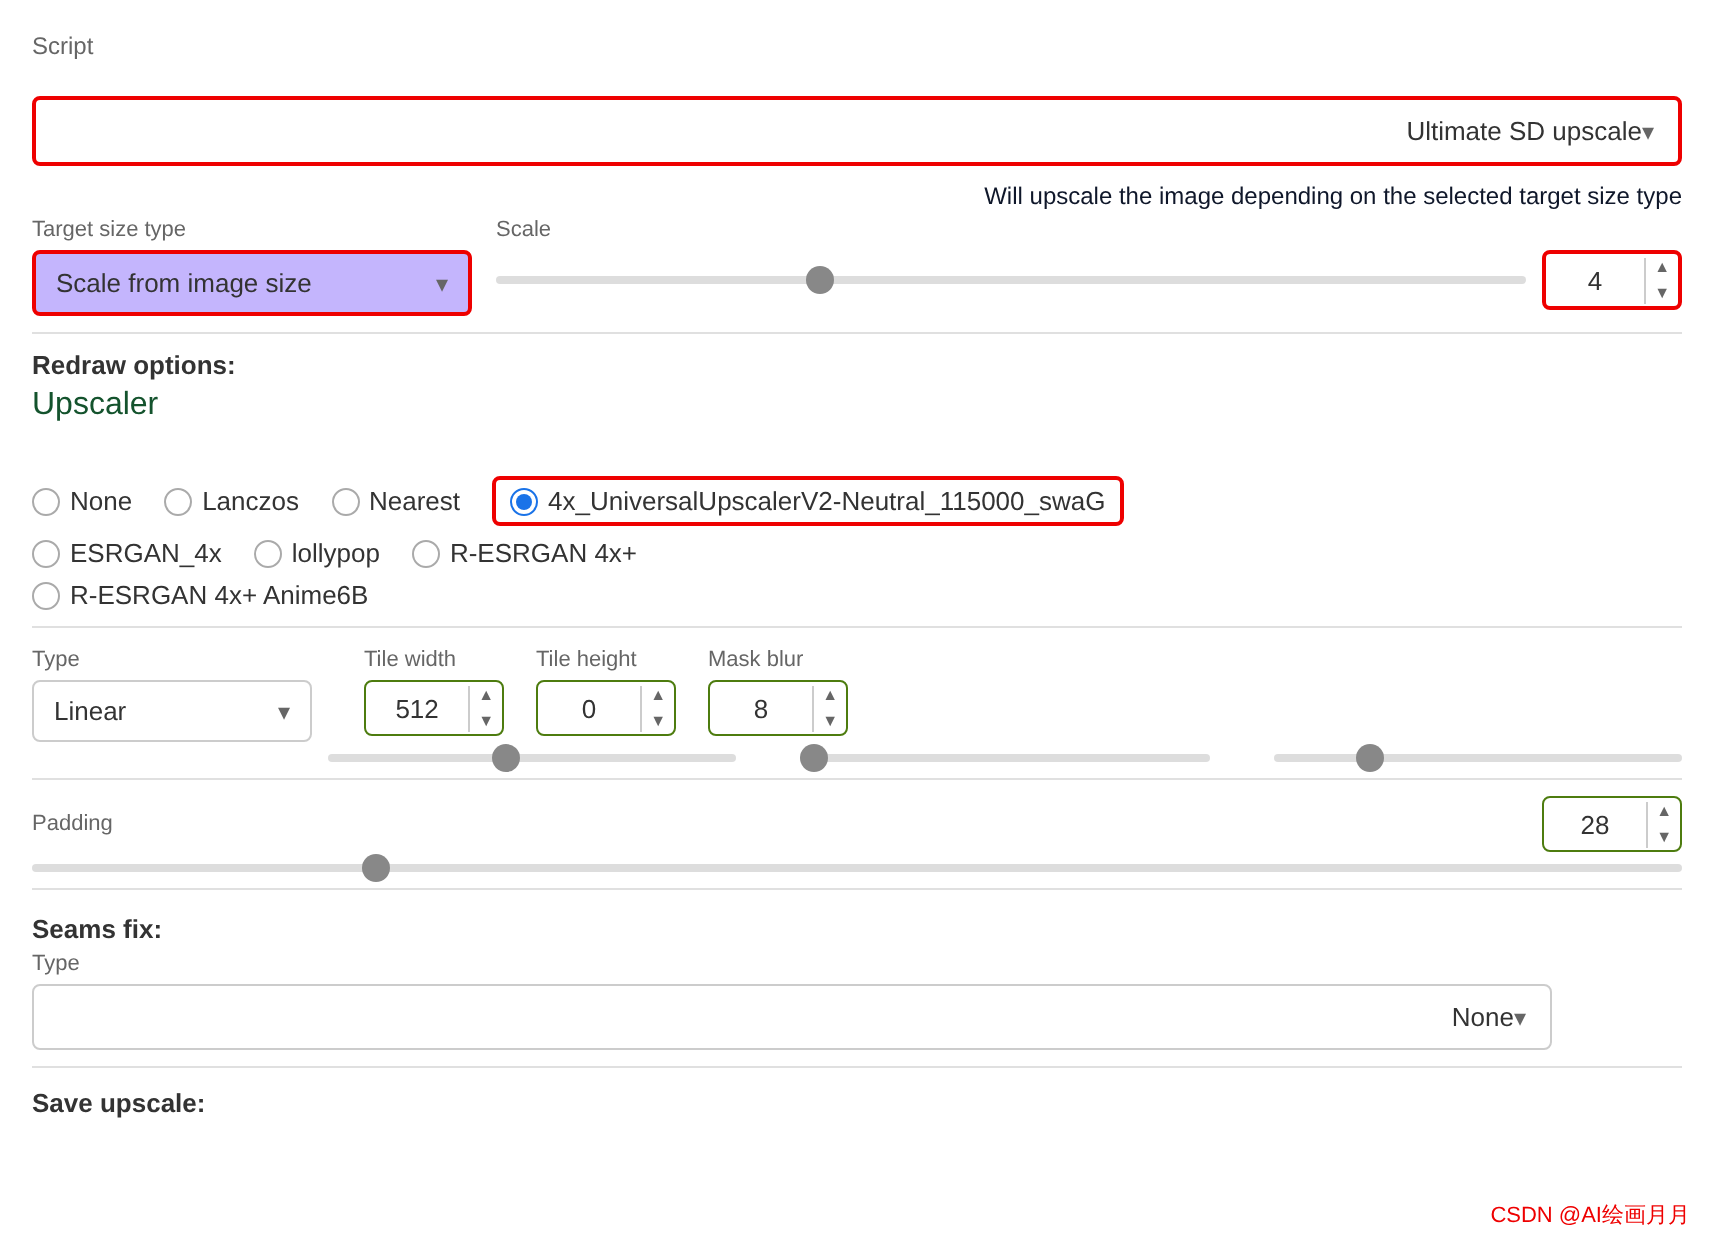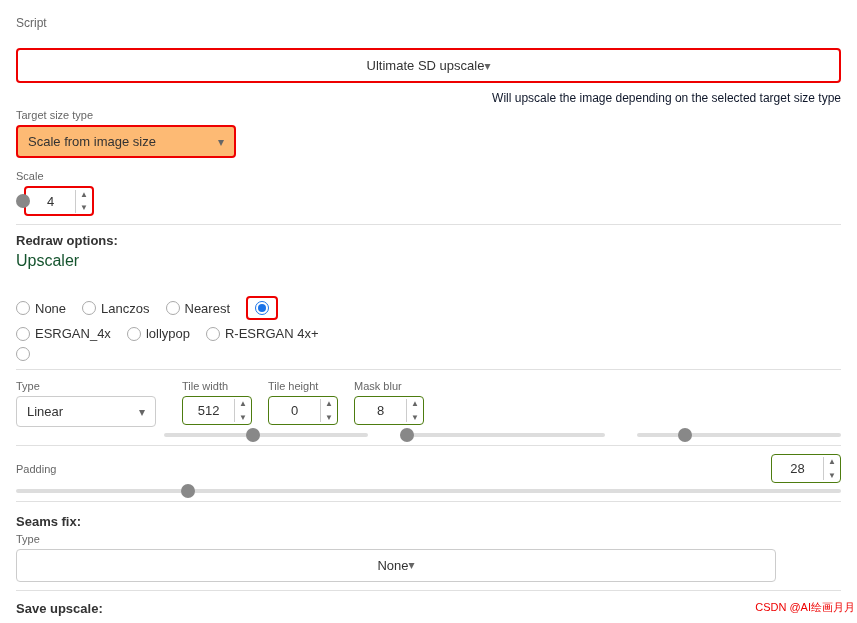--- a/index.html
+++ b/index.html
@@ -17,61 +17,60 @@
       font-size: 12px;
       margin-bottom: 18px;
     }
     .script-section { margin-bottom: 8px; }
     .dropdown-box {
       border: 1px solid #ccc;
       border-radius: 4px;
       padding: 8px 12px;
       display: flex;
       align-items: center;
-      justify-content: center;
+      justify-content: flex-end;
       background: #fff;
       cursor: pointer;
       width: 100%;
     }
     .dropdown-box.highlighted {
       border: 2px solid #e00;
     }
     .description-text {
       font-size: 12px;
       color: #0f172a;
       margin: 6px 0 4px 0;
       text-align: right;
     }
     .row-flex {
       display: flex;
       align-items: flex-start;
       gap: 12px;
       margin-bottom: 8px;
-      flex-direction: column;
     }
     .target-size-block {
       flex: 0 0 auto;
       width: 220px;
     }
     .scale-block {
       flex: 1;
     }
     .small-label {
       font-size: 11px;
       color: #666;
       margin-bottom: 4px;
     }
     .dropdown-small {
       border: 2px solid #e00;
       border-radius: 4px;
       padding: 7px 10px;
       display: flex;
       align-items: center;
       justify-content: space-between;
-      background: #fdba74;
+      background: #c4b5fd;
       cursor: pointer;
       width: 100%;
     }
     .scale-row {
       display: flex;
       align-items: center;
       gap: 8px;
     }
     .slider-track {
       flex: 1;
@@ -236,21 +235,21 @@
     .seams-label { font-weight: bold; font-size: 13px; margin-bottom: 4px; }
     .save-options { margin-top: 10px; font-weight: bold; font-size: 13px; }
     .divider {
       height: 1px;
       background: #e0e0e0;
       margin: 8px 0;
     }
     .watermark {
       position: fixed;
       bottom: 8px;
-      right: 2px;
+      right: 12px;
       font-size: 11px;
       color: #e00;
     }
     .chevron { font-size: 12px; color: #666; }
     .full-slider {
       width: 100%;
       height: 4px;
       background: #ddd;
       border-radius: 2px;
       position: relative;
@@ -317,20 +316,21 @@
   <label class="radio-item">
     <div class="radio-circle"></div>
     <span>Lanczos</span>
   </label>
   <label class="radio-item">
     <div class="radio-circle"></div>
     <span>Nearest</span>
   </label>
   <label class="radio-item highlighted-box">
     <div class="radio-circle selected"></div>
+    <span>4x_UniversalUpscalerV2-Neutral_115000_swaG</span>
   </label>
 </div>
 
 <div class="radio-group">
   <label class="radio-item">
     <div class="radio-circle"></div>
     <span>ESRGAN_4x</span>
   </label>
   <label class="radio-item">
     <div class="radio-circle"></div>
@@ -338,20 +338,21 @@
   </label>
   <label class="radio-item">
     <div class="radio-circle"></div>
     <span>R-ESRGAN 4x+</span>
   </label>
 </div>
 
 <div class="radio-group">
   <label class="radio-item">
     <div class="radio-circle"></div>
+    <span>R-ESRGAN 4x+ Anime6B</span>
   </label>
 </div>
 
 <div class="divider"></div>
 
 <div class="type-row">
   <div class="type-block">
     <div class="field-label">Type</div>
     <div class="dropdown-linear">
       <span>Linear</span>

